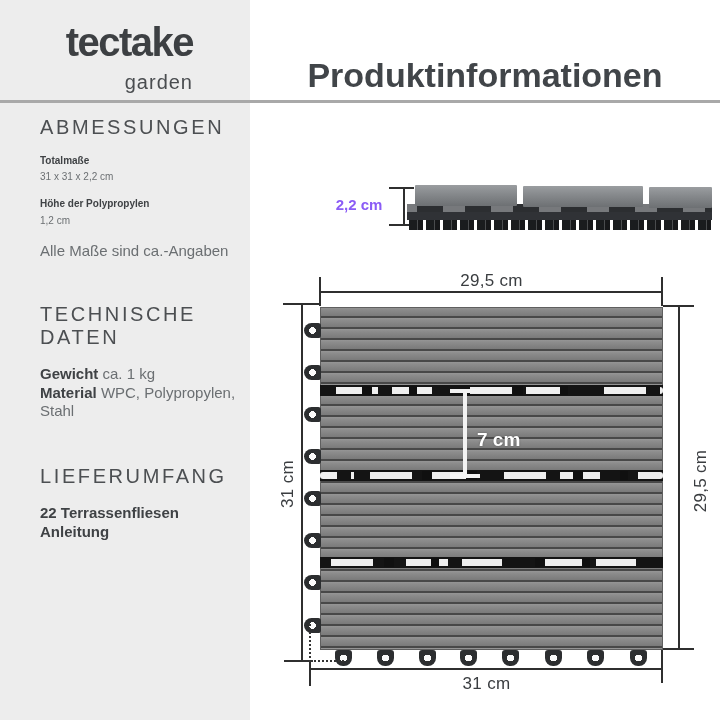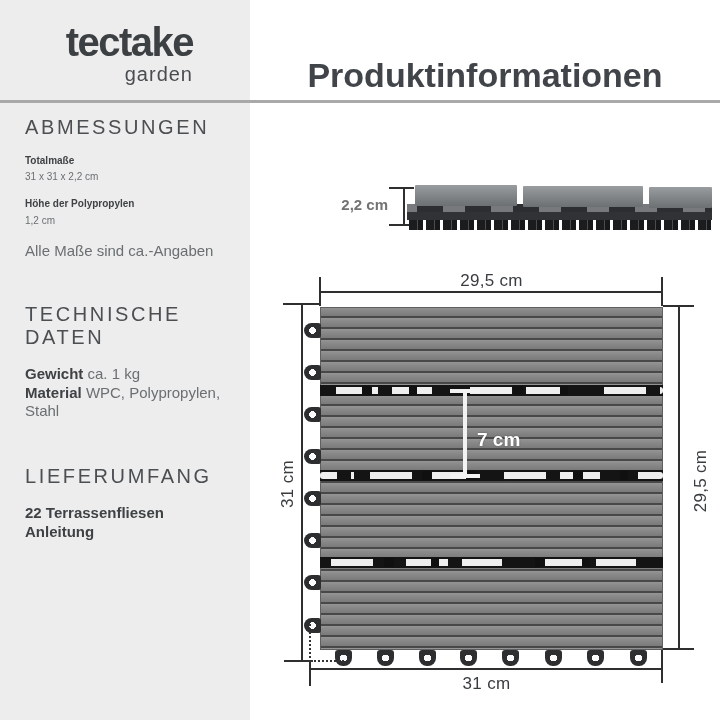--- a/index.html
+++ b/index.html
@@ -3,38 +3,38 @@
 <meta charset="utf-8">
 <style>
   html,body{margin:0;padding:0;background:#fff;}
   .page{position:relative;width:720px;height:720px;background:#ffffff;overflow:hidden;
         font-family:"Liberation Sans",sans-serif;color:#3f4245;}
   
   .sidebar{position:absolute;left:0;top:0;width:250px;height:720px;background:#ededed;}
   .divider{position:absolute;left:0;top:100px;width:720px;height:3px;background:#a9a9a9;}
   .brand{position:absolute;left:50px;top:22px;width:143px;text-align:right;line-height:1;}
   .brand-name{font-size:40px;font-weight:800;letter-spacing:-1.5px;color:#3d4043;}
-  .brand-sub{font-size:20px;font-weight:400;color:#4a4d50;letter-spacing:1px;margin-top:2px;}
+  .brand-sub{font-size:20px;font-weight:400;color:#4a4d50;letter-spacing:1px;margin-top:10px;}
   .page-title{position:absolute;left:250px;top:33px;width:470px;text-align:center;
               font-size:34px;font-weight:700;color:#414549;}
   
-  .side-content{position:absolute;left:25px;top:116px;width:208px;}
+  .side-content{position:absolute;left:40px;top:116px;width:208px;}
   .sec-heading{font-size:20px;font-weight:400;letter-spacing:2.6px;color:#4c4f52;margin:0 0 16px 0;}
   .spec-item{margin:0 0 15px 0;font-size:10px;line-height:1.22;}
   .spec-label{font-weight:700;color:#3f4245;}
   .spec-value{color:#6b6f72;margin-top:4px;}
   .spec-note{font-size:15px;color:#6b6f72;margin-top:14px;}
   .sec{margin-bottom:0;}
   .sec + .sec{margin-top:44px;}
   .inline-row{font-size:15px;line-height:1.25;color:#6b6f72;}
   .inline-row b{color:#3f4245;font-weight:700;text-align:right;}
   .bold-line{font-size:15px;font-weight:700;color:#3f4245;line-height:1.25;}
   
-  .sv-label{position:absolute;left:330px;top:196px;width:58px;text-align:right;
-            font-size:15px;font-weight:700;color:#737373;}
+  .sv-label{position:absolute;left:330px;top:196px;width:58px;text-align:center;
+            font-size:15px;font-weight:700;color:#8b5cf6;}
   .line{position:absolute;background:#2f2f2f;}
   .sv-photo{position:absolute;left:407px;top:183px;width:305px;height:47px;}
   .sv-slat{position:absolute;top:2px;height:21px;border-radius:1px;
            background:linear-gradient(180deg,#9a9da0 0%,#85888b 45%,#6d7073 100%);}
   .sv-notches{position:absolute;left:0;top:21px;width:100%;height:10px;background:
       repeating-linear-gradient(90deg,#77797c 0 10px,#2c2e31 10px 36px,#77797c 36px 48px);}
   .sv-base{position:absolute;left:0;top:29px;width:100%;height:8px;background:#303236;}
   .sv-teeth{position:absolute;left:2px;top:37px;width:99%;height:10px;background:
       repeating-linear-gradient(90deg,#1a1c1e 0 8px,#4a4c4e 8px 9px,#17181a 9px 14px,rgba(0,0,0,0) 14px,rgba(0,0,0,0) 17px);}
   

